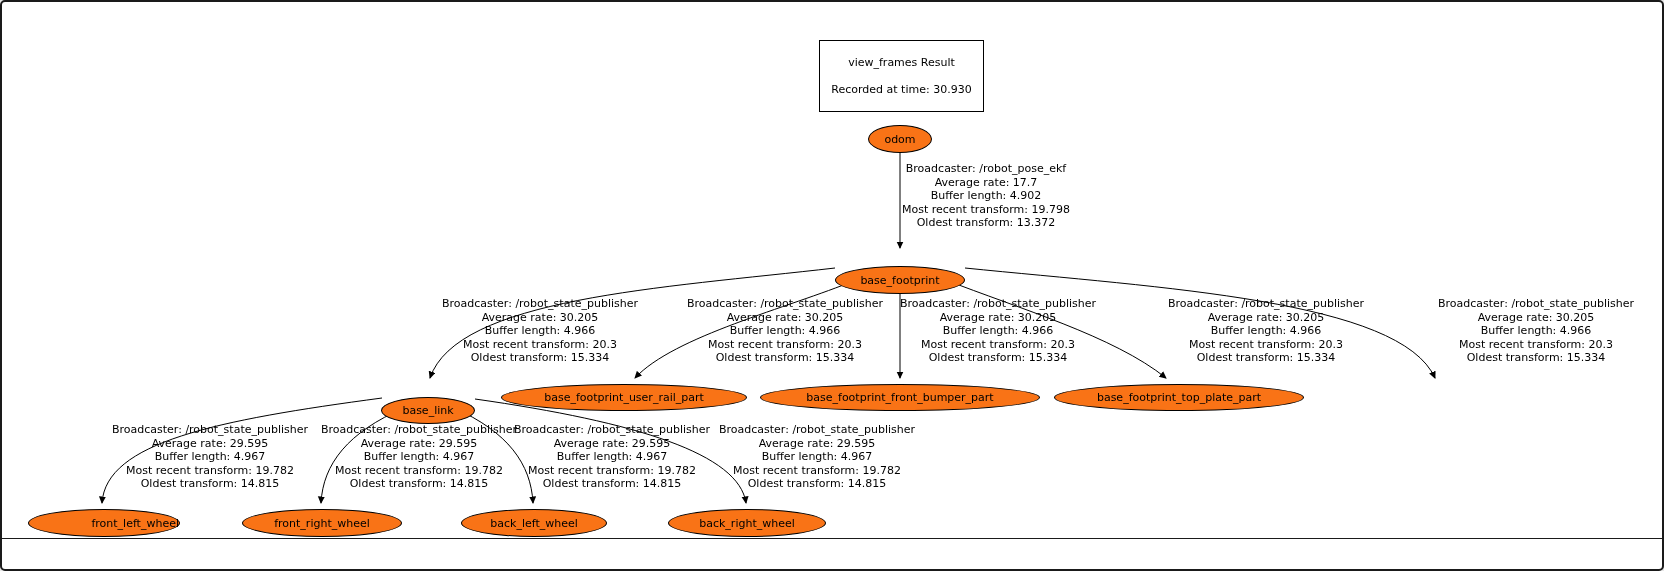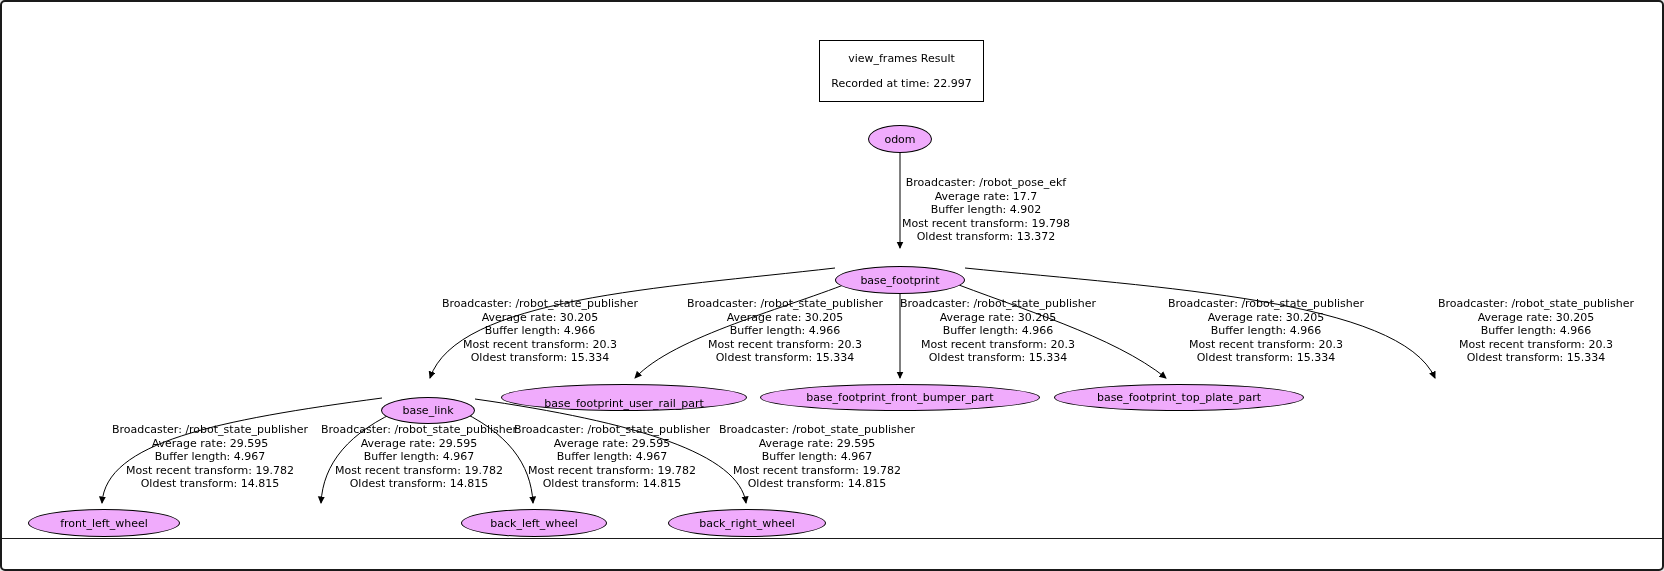--- a/index.html
+++ b/index.html
@@ -24,21 +24,21 @@
   }
   svg.edges {
     position: absolute;
     left: 0; top: 0;
     width: 1664px;
     height: 571px;
   }
   .node {
     position: absolute;
     border: 1px solid #000;
-    background: #f0abfc;
+    background: #f97316;
     display: flex;
     align-items: center;
     justify-content: center;
     font-size: 11px;
     white-space: nowrap;
   }
   .ellipse { border-radius: 50%; }
   .rect-box {
     position: absolute;
     border: 1px solid #000;
@@ -77,54 +77,57 @@
       <path d="M898,280 L898,376" marker-end="url(#arrow)"></path>
       <path d="M944,278 C1015,306 1112,334 1164,376" marker-end="url(#arrow)"></path>
       <path d="M963,266 C1160,286 1398,298 1433,376" marker-end="url(#arrow)"></path>
       <path d="M380,396 C215,418 104,440 100,501" marker-end="url(#arrow)"></path>
       <path d="M402,406 C346,430 321,462 319,501" marker-end="url(#arrow)"></path>
       <path d="M452,406 C506,430 529,462 531,501" marker-end="url(#arrow)"></path>
       <path d="M473,397 C635,420 737,452 744,501" marker-end="url(#arrow)"></path>
     </g>
   </svg>
 
-  <div class="rect-box" style="left:817px; top:38px; width:165px; height:62px;">
+  <div class="rect-box" style="left:817px; top:38px; width:165px; height:72px;">
     <div>view_frames Result</div>
-    <div>Recorded at time: 22.997</div>
+    <div>Recorded at time: 30.930</div>
   </div>
 
   <div class="node ellipse" style="left:866px; top:123px; width:64px; height:28px;">
     <span>odom</span>
   </div>
   <div class="node ellipse" style="left:833px; top:252px; width:130px; height:28px;margin-top:12px;">
     <span>base_footprint</span>
   </div>
   <div class="node ellipse" style="left:379px; top:395px; width:94px; height:27px;">
     <span>base_link</span>
   </div>
-  <div class="node ellipse" style="left:499px; top:382px; width:246px; height:27px;align-items:flex-end;">
+  <div class="node ellipse" style="left:499px; top:382px; width:246px; height:27px;">
     <span>base_footprint_user_rail_part</span>
   </div>
   <div class="node ellipse" style="left:1052px; top:382px; width:250px; height:27px;">
     <span>base_footprint_top_plate_part</span>
   </div>
   <div class="node ellipse" style="left:758px; top:382px; width:280px; height:27px;">
     <span>base_footprint_front_bumper_part</span>
   </div>
-  <div class="node ellipse" style="left:26px; top:507px; width:152px; height:28px;">
+  <div class="node ellipse" style="left:26px; top:507px; width:152px; height:28px;justify-content:flex-end;">
     <span>front_left_wheel</span>
+  </div>
+  <div class="node ellipse" style="left:240px; top:507px; width:160px; height:28px;">
+    <span>front_right_wheel</span>
   </div>
   <div class="node ellipse" style="left:666px; top:507px; width:158px; height:28px;">
     <span>back_right_wheel</span>
   </div>
   <div class="node ellipse" style="left:459px; top:507px; width:146px; height:28px;">
     <span>back_left_wheel</span>
   </div>
 
-  <div class="edge-label" style="left:864px; top:174px;">
+  <div class="edge-label" style="left:864px; top:160px;">
     <div>Broadcaster: /robot_pose_ekf</div>
     <div>Average rate: 17.7</div>
     <div>Buffer length: 4.902</div>
     <div>Most recent transform: 19.798</div>
     <div>Oldest transform: 13.372</div>
   </div>
 
   <div class="edge-label" style="left:418px; top:295px;">
     <div>Broadcaster: /robot_state_publisher</div>
     <div>Average rate: 30.205</div>

